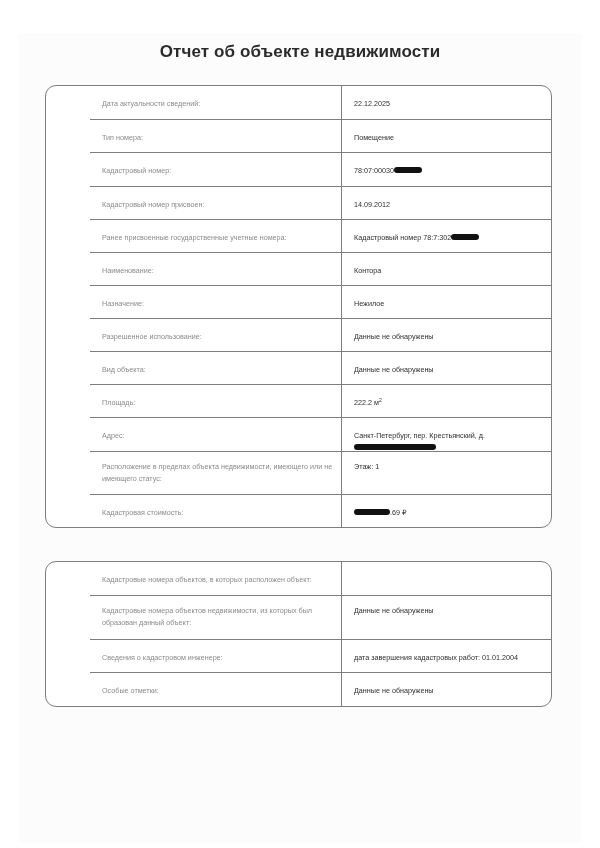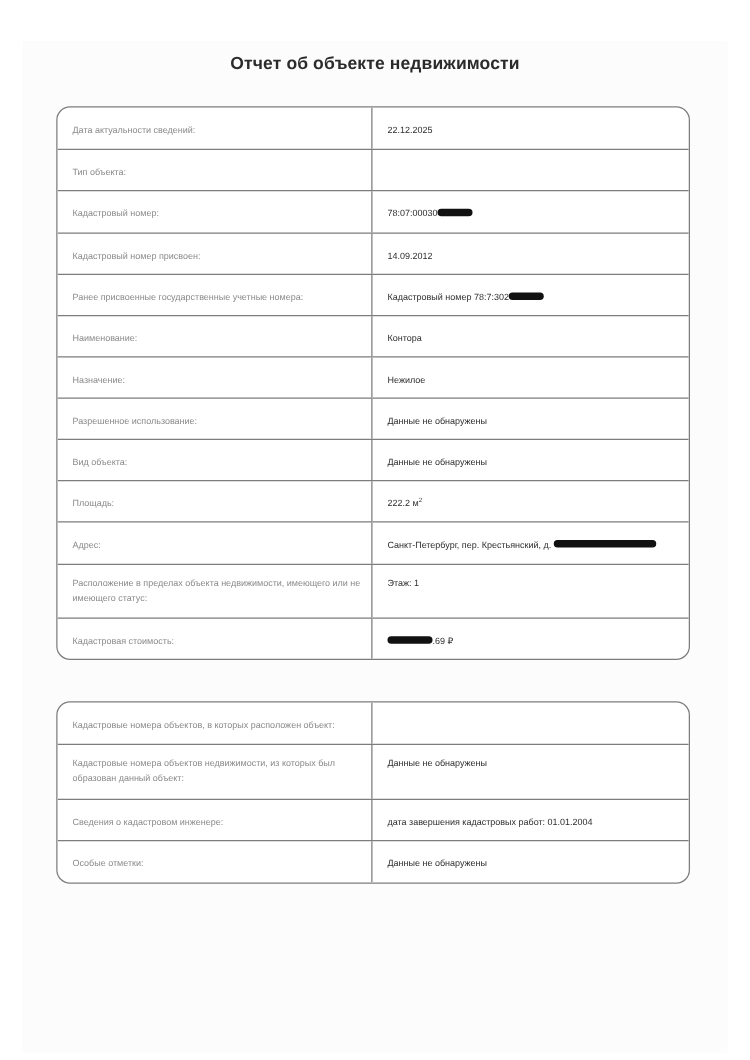--- a/index.html
+++ b/index.html
@@ -6,26 +6,26 @@
     body {
       width: 600px; height: 848px; background: #ffffff; position: relative; overflow: hidden;
       font-family: "Liberation Sans", "DejaVu Sans", sans-serif;
     }
     .sheet {
       position: absolute; left: 18px; top: 33px; width: 564px; height: 809px;
       background: #fcfcfc;
     }
     .title {
       position: absolute; left: 0; top: 42px; width: 600px; text-align: center;
-      font-size: 14px; font-weight: bold; color: #2b2b2b; letter-spacing: 0.1px;
+      font-size: 17px; font-weight: bold; color: #2b2b2b; letter-spacing: 0.1px;
     }
     .table {
       position: absolute; left: 45px; width: 507px;
       border: 1px solid #7d7d7d; border-radius: 11px; background: #ffffff;
-      box-sizing: border-box; overflow: hidden;
+      box-sizing: border-box; overflow: hidden; padding-left: 44px;
     }
     .table.t1 { top: 85px; }
     .table.t2 { top: 561px; }
     .row {
       display: flex; border-top: 1px solid #7d7d7d; box-sizing: border-box;
     }
     .row:first-child { border-top: none; }
     .cell-label {
       width: 252px; box-sizing: border-box; border-right: 1px solid #7d7d7d;
       padding: 12px 0 0 12px; font-size: 7.2px; line-height: 11.5px; color: #8a8a8a;
@@ -46,21 +46,22 @@
 <div class="sheet"></div>
 
 <div class="title">Отчет об объекте недвижимости</div>
 
 <div class="table t1">
   <div class="row" style="height:33px">
     <div class="cell-label">Дата актуальности сведений:</div>
     <div class="cell-value">22.12.2025</div>
   </div>
   <div class="row" style="height:33px">
-    <div class="cell-label">Тип объекта:</div>
+    <div class="cell-label">Тип номера:</div>
+    <div class="cell-value">Помещение</div>
   </div>
   <div class="row" style="height:34px">
     <div class="cell-label">Кадастровый номер:</div>
     <div class="cell-value"><span>78:07:00030</span><span class="redact" style="width:28px"></span></div>
   </div>
   <div class="row" style="height:33px">
     <div class="cell-label">Кадастровый номер присвоен:</div>
     <div class="cell-value">14.09.2012</div>
   </div>
   <div class="row" style="height:33px">

